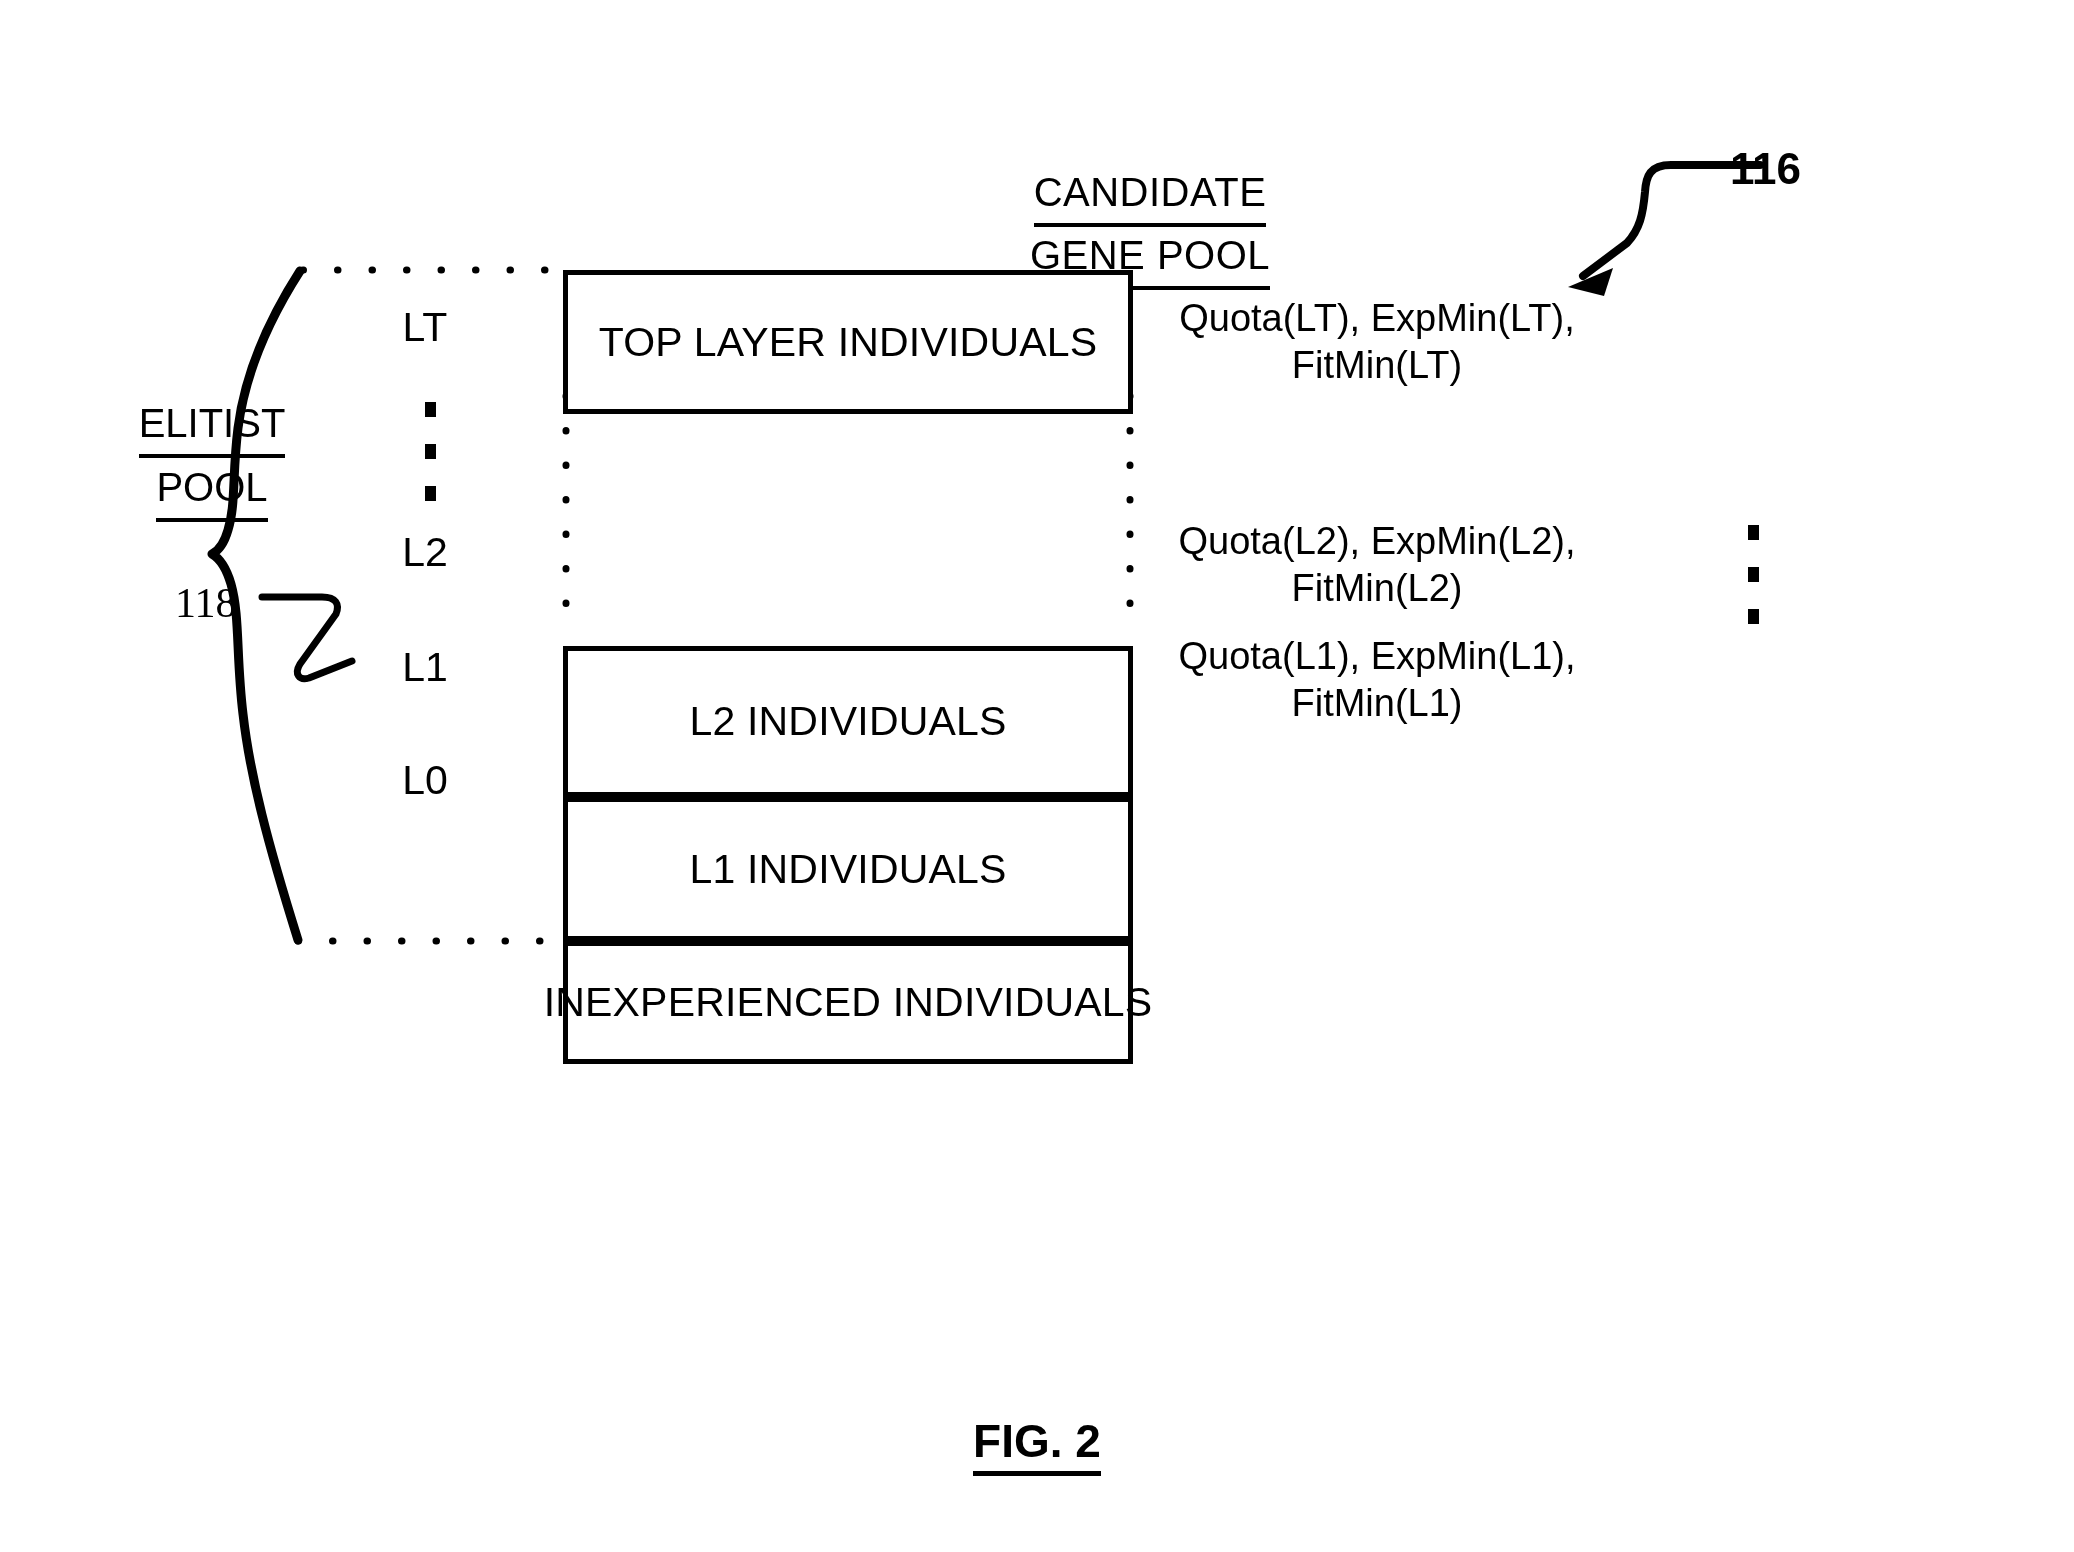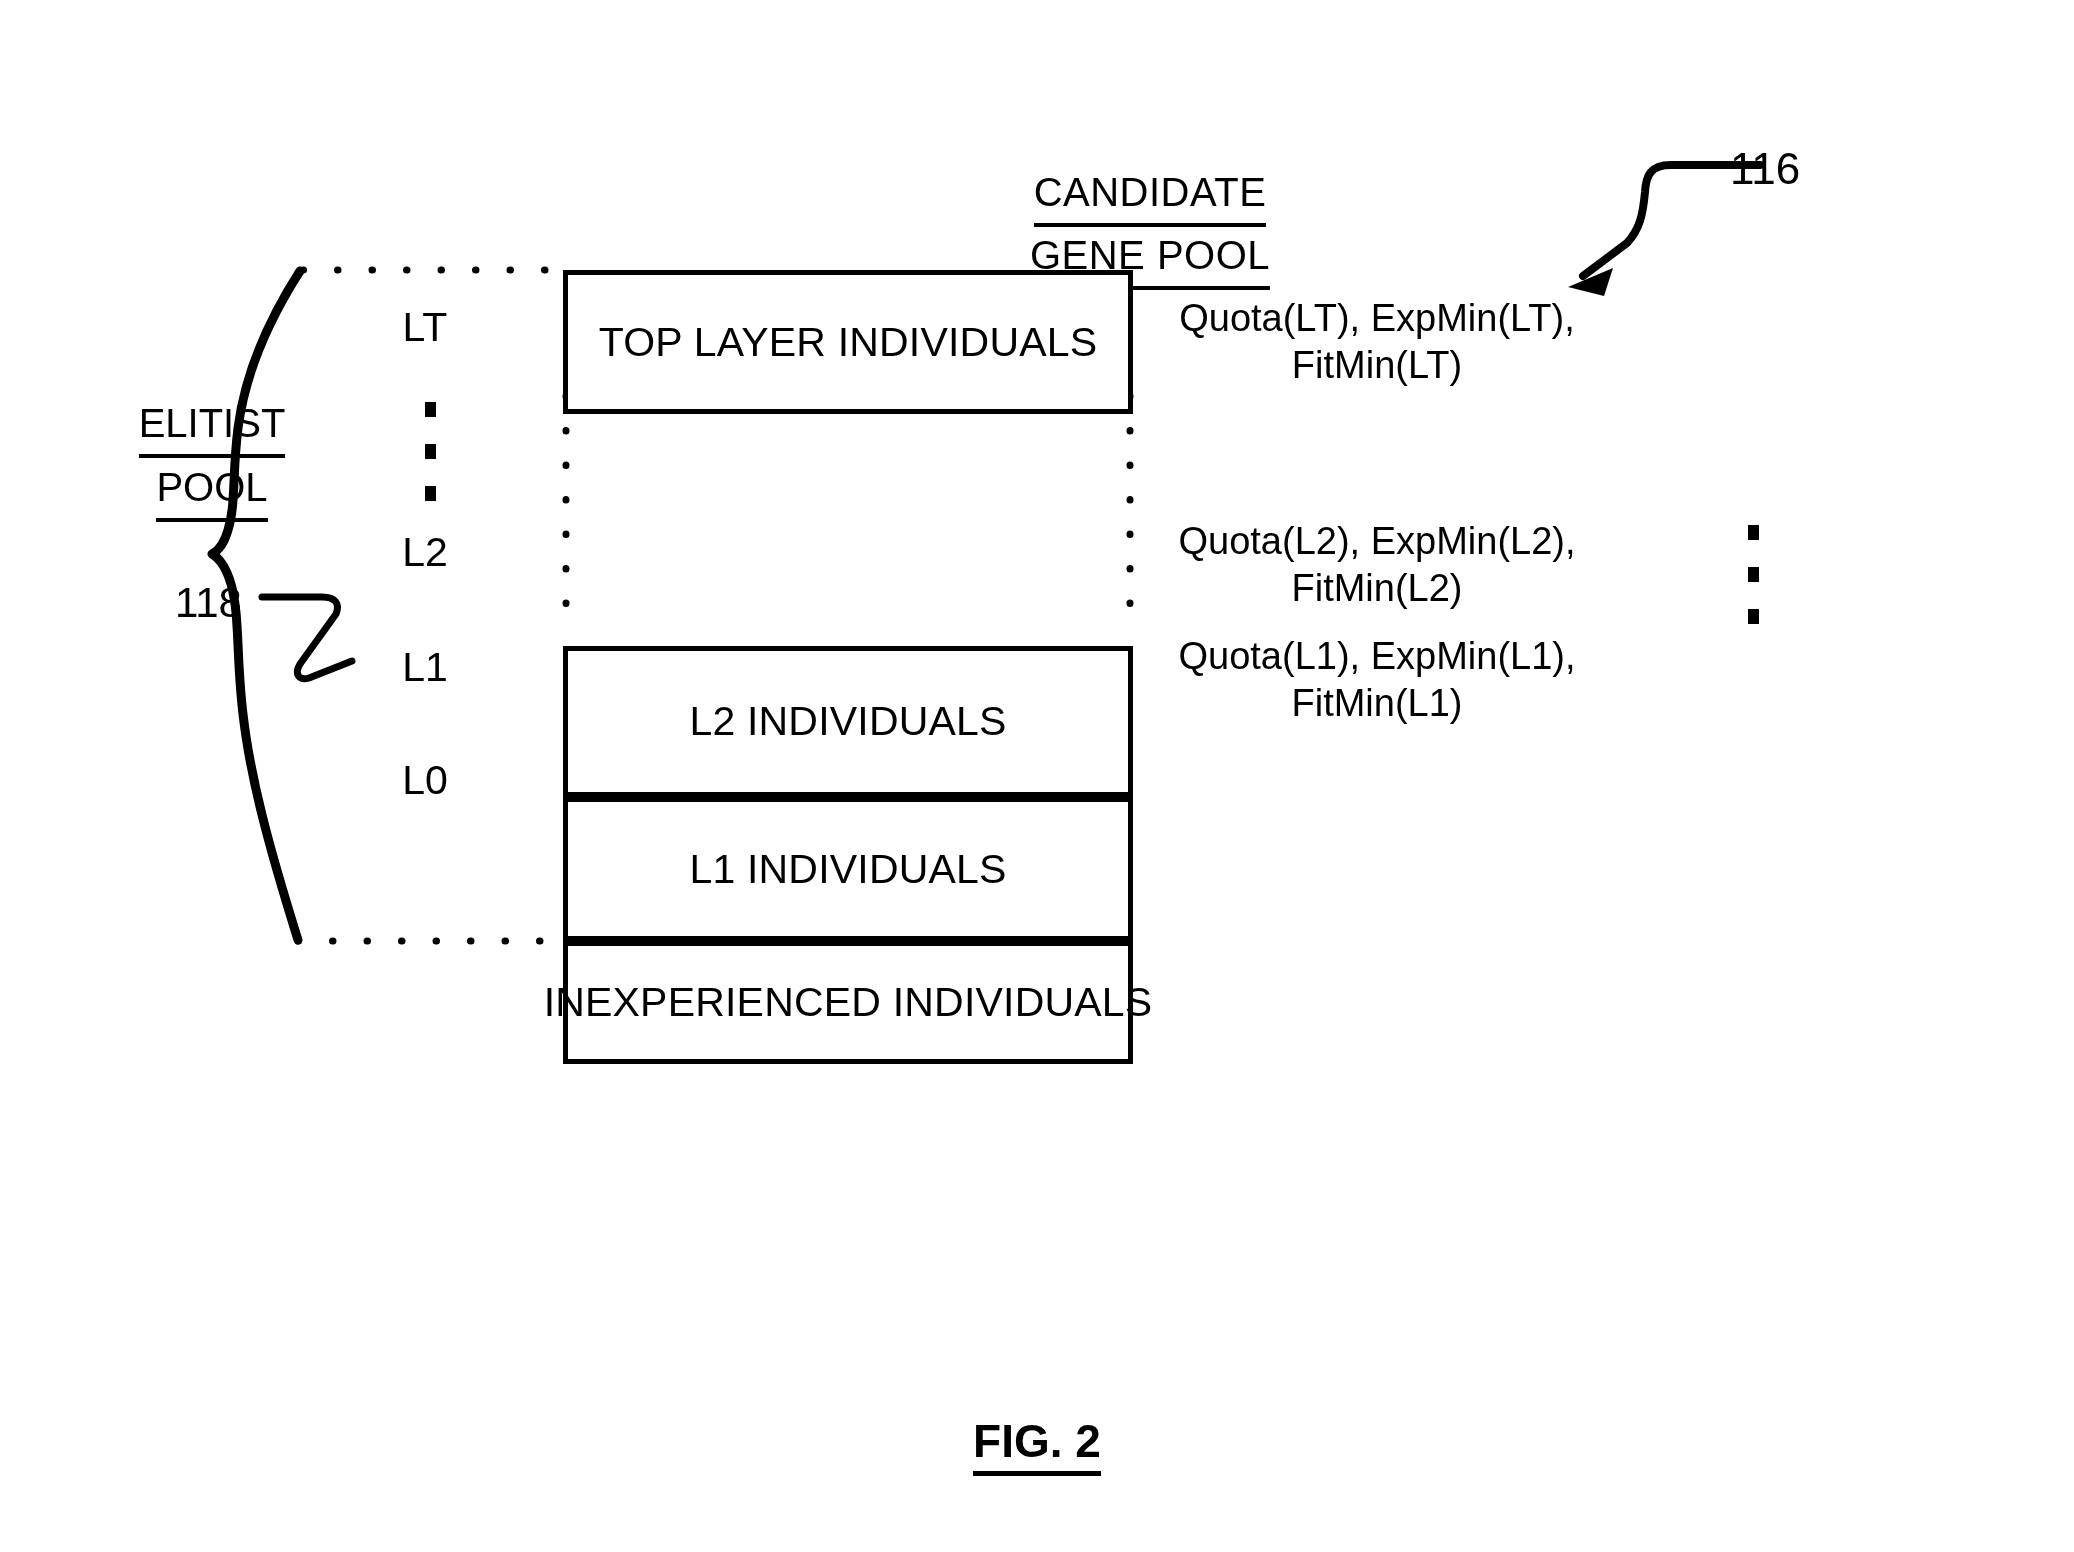--- a/index.html
+++ b/index.html
@@ -49,25 +49,27 @@
     display: inline-block;
     border-bottom: 4px solid #000;
     padding-bottom: 2px;
   }
 
   
   .ref-116 {
     left: 1730px;
     top: 120px;
     font-size: 44px;
+    font-weight: bold;
   }
   .ref-118 {
     left: 175px;
     top: 555px;
     font-size: 42px;
+    font-family: Liberation Serif, serif;
   }
 
   
   .layer-box {
     left: 563px;
     width: 570px;
     border: 5px solid #000;
     box-sizing: border-box;
     background: #ffffff;
     display: flex;

